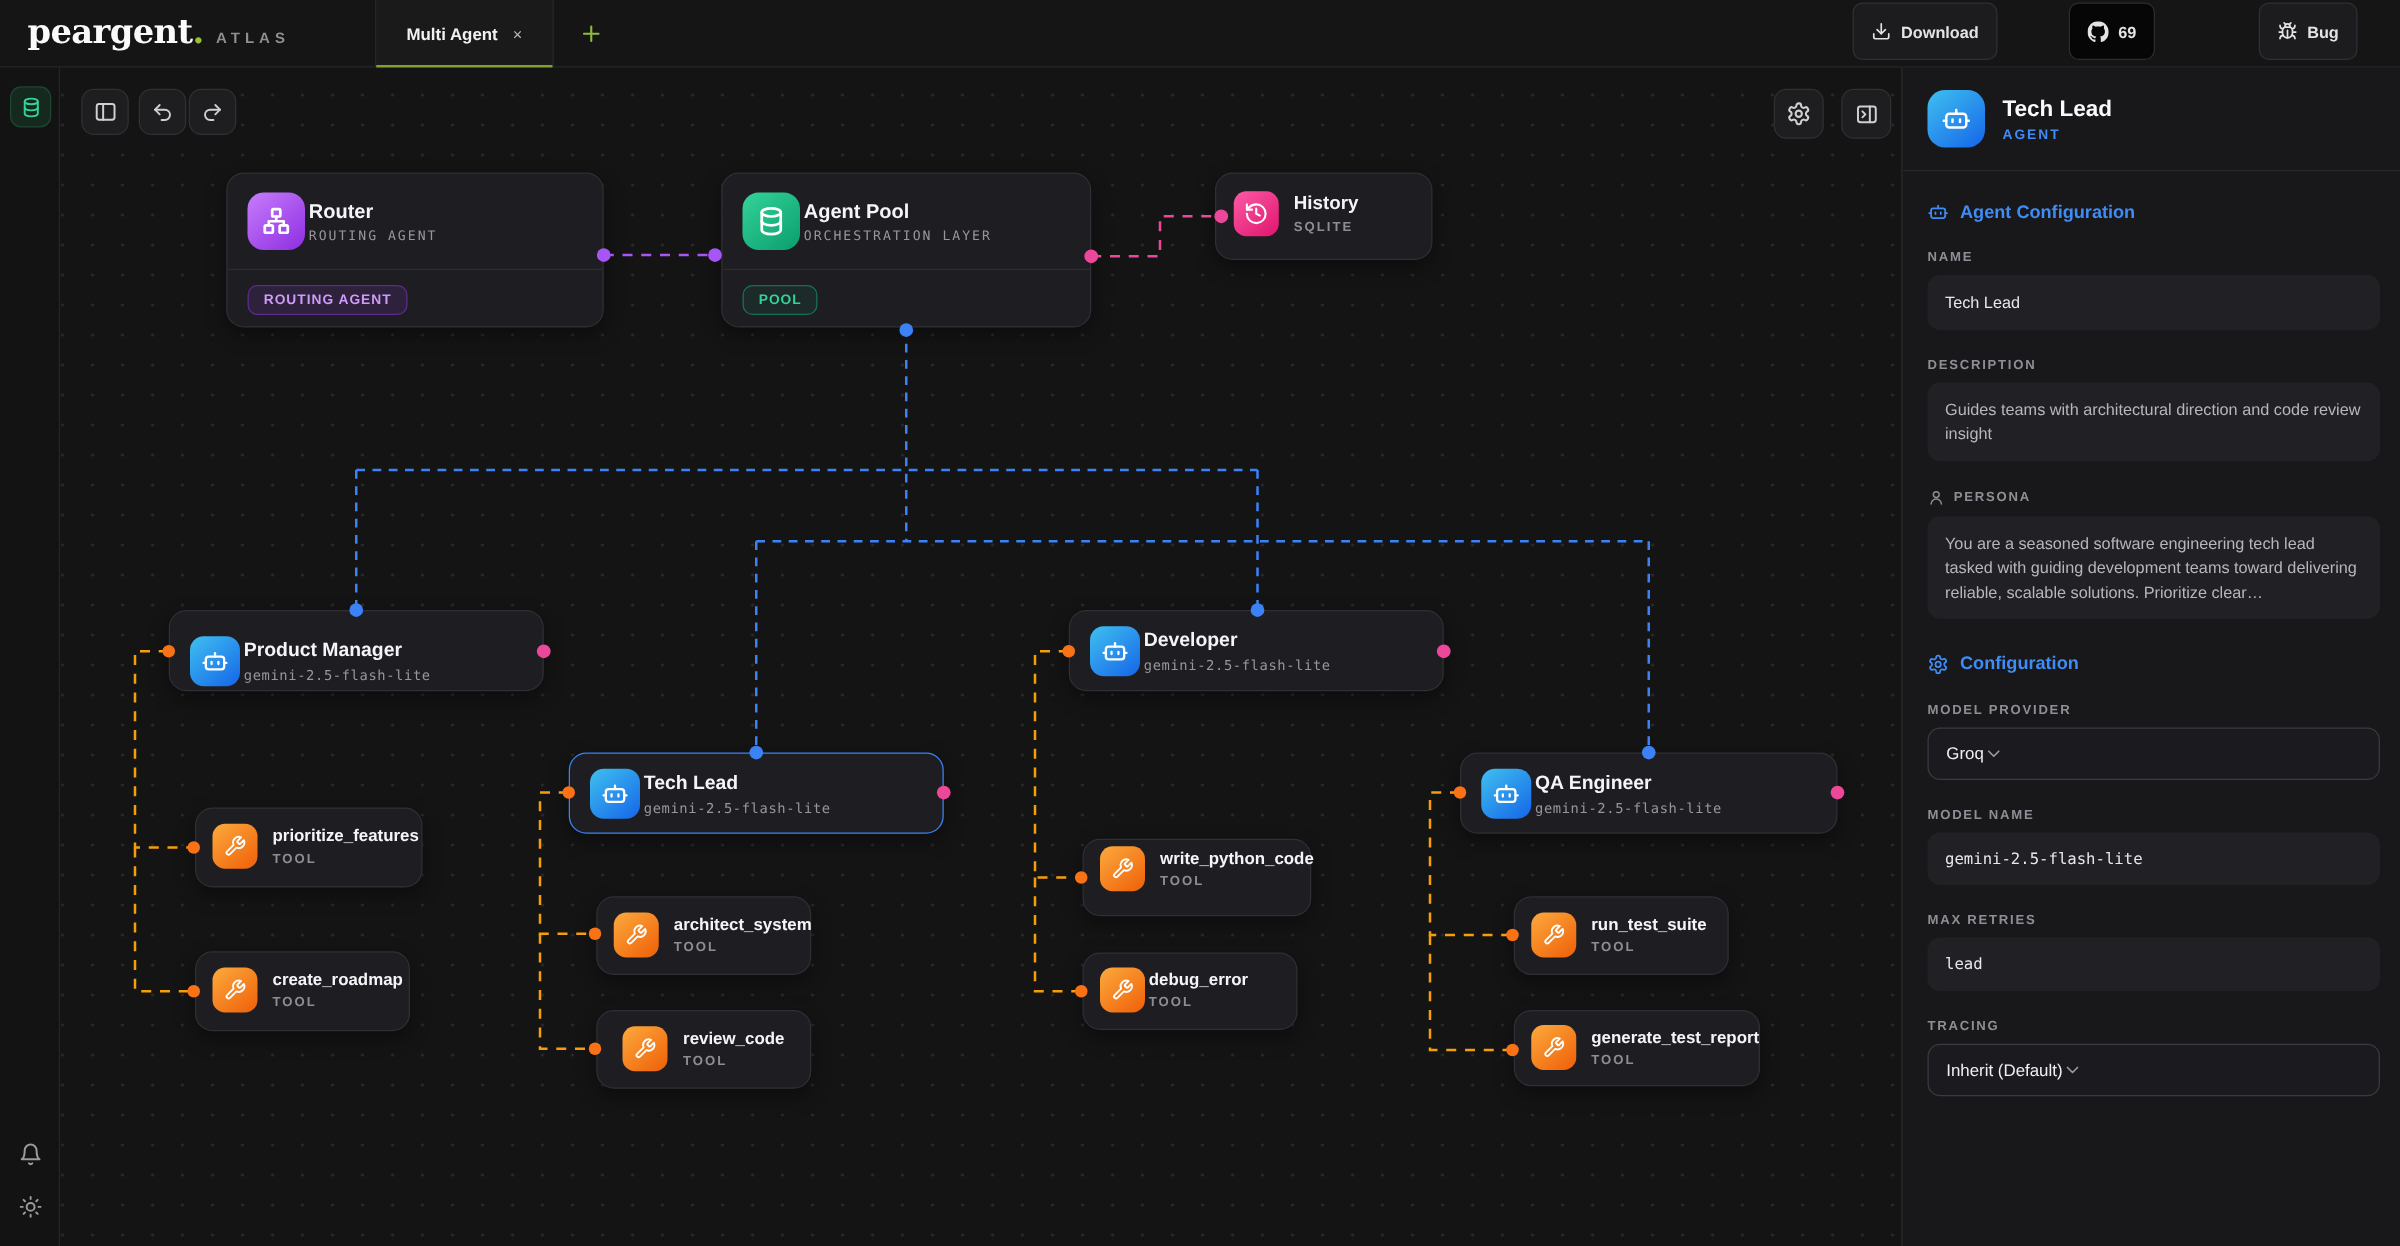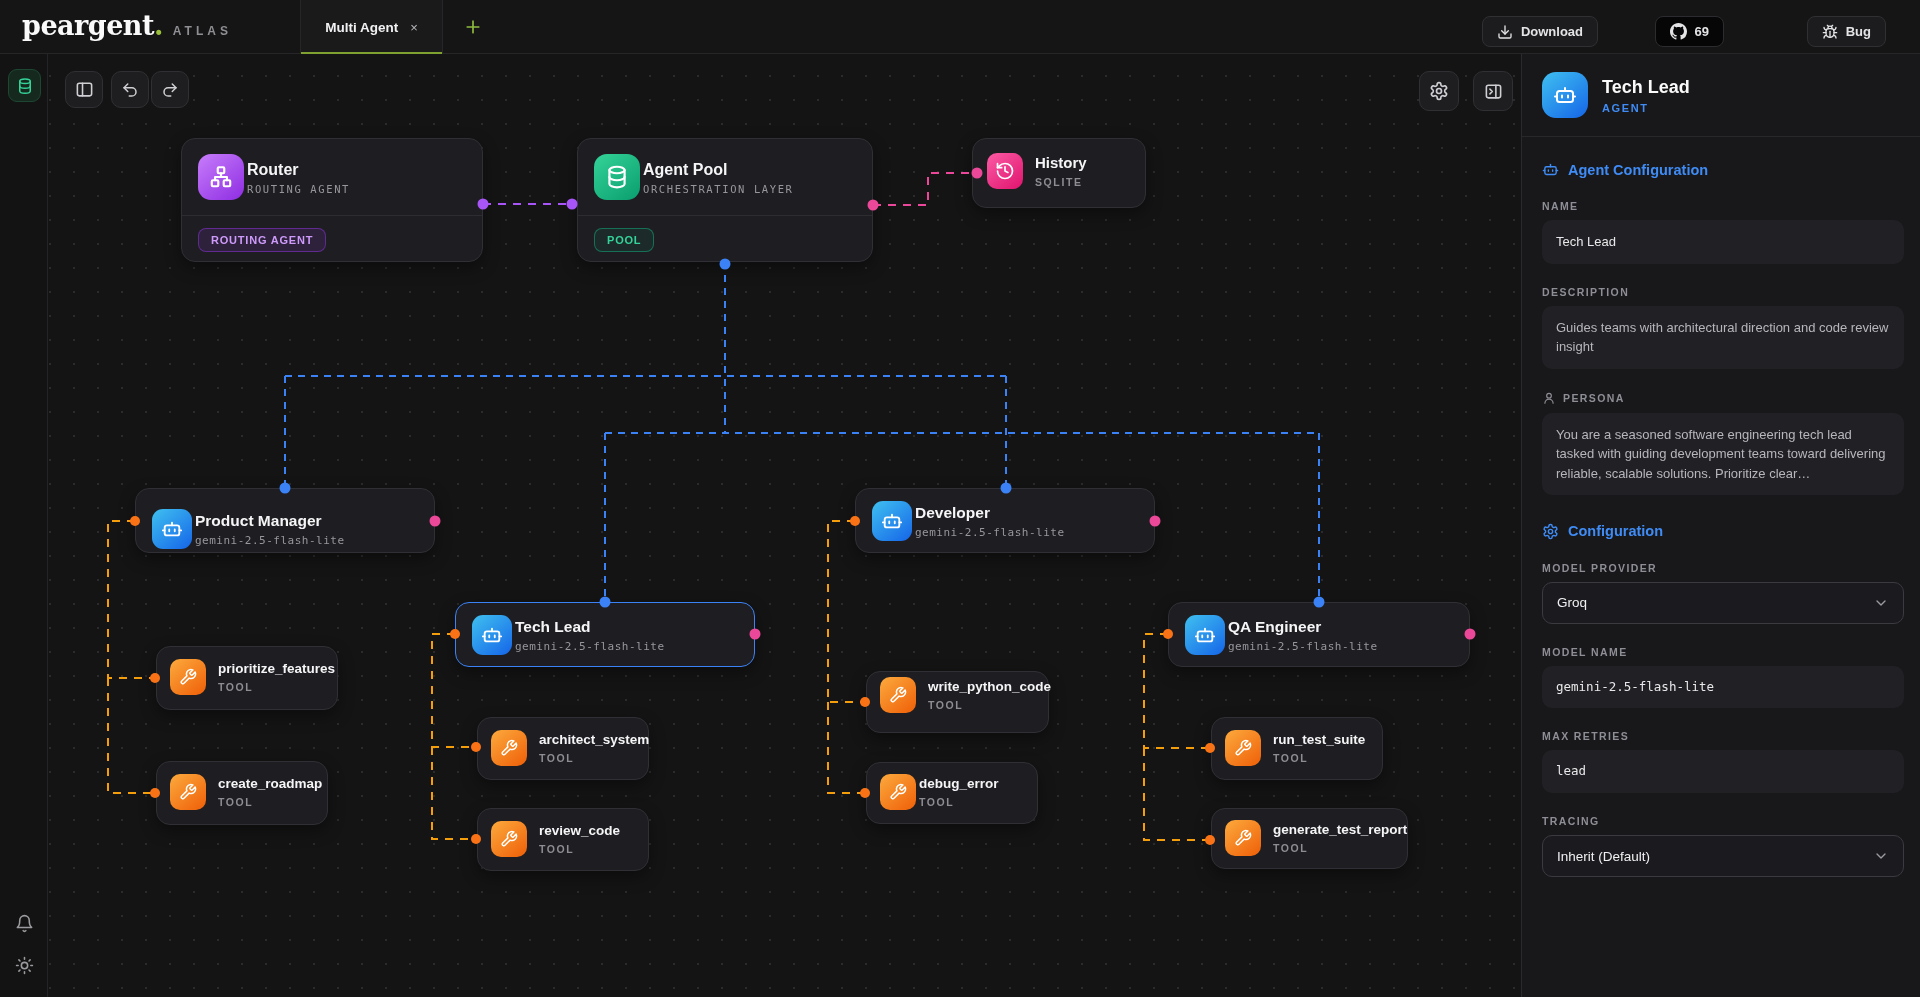--- a/index.html
+++ b/index.html
@@ -14,21 +14,21 @@
   #logo .word .dot { color:#9bbf3a; }
   #logo .suffix { font-size:12px; letter-spacing:4px; color:#8e8e93; font-weight:600; }
   #tab { position:absolute; left:300px; top:0; width:143px; height:54px;
     border-left:1px solid #262628; border-right:1px solid #262628;
     background:#1a1a1a; display:flex; align-items:center; justify-content:center; gap:12px; }
   #tab:after { content:""; position:absolute; left:0; right:0; bottom:0; height:2px; background:#7fa130; }
   #tab .tlabel { font-size:13.5px; color:#f1f1f3; font-weight:600; }
   #tab .tclose { color:#b9b9bd; font-size:13px; cursor:pointer; }
   #tab-add { position:absolute; left:456px; top:11px; width:34px; height:32px;
     display:flex; align-items:center; justify-content:center; color:#8fbc3f; }
-  .tb-btn { position:absolute; top:16px; height:31px; border-radius:8px; border:1px solid #303034;
+  .tb-btn { position:absolute; top:2px; height:46px; border-radius:8px; border:1px solid #303034;
     background:#1c1c1e; display:flex; align-items:center; gap:8px; padding:0 14px;
     font-size:13px; color:#e4e4e7; font-weight:600; }
   .tb-btn svg { flex:none; }
   #btn-gh { background:#060606; border-color:#2c2c30; }
 
   
   #rail { position:absolute; left:0; top:54px; width:48px; height:943px; background:#131313;
     border-right:1px solid #242426; z-index:15; }
   #rail-db { position:absolute; left:8px; top:15px; width:33px; height:33px; border-radius:9px;
     background:#15291f; border:1px solid #1e4733; display:flex; align-items:center; justify-content:center; }
@@ -79,21 +79,21 @@
   #panel-head .ptitle { font-size:18px; font-weight:700; color:#fafafa; }
   #panel-head .ptype { margin-top:4px; font-size:11px; font-weight:700; letter-spacing:1.6px; color:#3f8cf6; }
   .sec-head { display:flex; align-items:center; gap:9px; color:#3f8cf6; font-size:14.5px; font-weight:700; margin:24px 20px 0 20px; }
   .flabel { margin:22px 20px 8px 20px; font-size:10.5px; font-weight:700; letter-spacing:1.4px; color:#8e8e96;
     display:flex; align-items:center; gap:7px; }
   .field { margin:0 16px 0 20px; background:#212125; border-radius:10px; padding:12px 14px;
     font-size:13px; color:#e8e8ea; line-height:1.5; }
   .field.mono { font-family:"DejaVu Sans Mono", monospace; font-size:12.5px; }
   .field.muted { color:#b6b6bc; }
   .select { margin:0 16px 0 20px; background:#1b1b1f; border:1px solid #3a3a41; border-radius:10px;
-    padding:12px 14px; font-size:13.5px; color:#f0f0f2; display:flex; align-items:center; justify-content:space-between; }
+    padding:12px 14px; font-size:13.5px; color:#f0f0f2; display:flex; align-items:center; justify-content:flex-start; }
   .select .chev { color:#9a9aa0; }
 
   svg.stroke { fill:none; stroke:currentColor; stroke-width:2; stroke-linecap:round; stroke-linejoin:round; }
 </style>
 </head>
 <body>
 
 <div id="canvas"></div>
 
 <div class="cv-btn" style="left:65px;top:71px;">
@@ -282,21 +282,21 @@
           <path d="M14.7 6.3a1 1 0 0 0 0 1.4l1.6 1.6a1 1 0 0 0 1.4 0l3.77-3.77a6 6 0 0 1-7.94 7.94l-6.91 6.91a2.12 2.12 0 0 1-3-3l6.91-6.91a6 6 0 0 1 7.94-7.94l-3.76 3.76z"></path>
         </svg>
       </span>
     <span>
         <span class="ntitle sm">architect_system</span>
     <span class="nsub plain">TOOL</span>
       </span>
   </div>
 </div>
 <div class="node" style="left:477px;top:808px;width:172px;height:63px;">
-  <div class="nrow" style="padding:12px 13px;gap:12px;">
+  <div class="nrow" style="padding:12px 13px;gap:12px;justify-content:center;">
     <span class="nicon ic-sm g-orange">
         <svg class="stroke" width="18" height="18" viewBox="0 0 24 24">
           <path d="M14.7 6.3a1 1 0 0 0 0 1.4l1.6 1.6a1 1 0 0 0 1.4 0l3.77-3.77a6 6 0 0 1-7.94 7.94l-6.91 6.91a2.12 2.12 0 0 1-3-3l6.91-6.91a6 6 0 0 1 7.94-7.94l-3.76 3.76z"></path>
         </svg>
       </span>
     <span>
         <span class="ntitle sm">review_code</span>
     <span class="nsub plain">TOOL</span>
       </span>
   </div>

